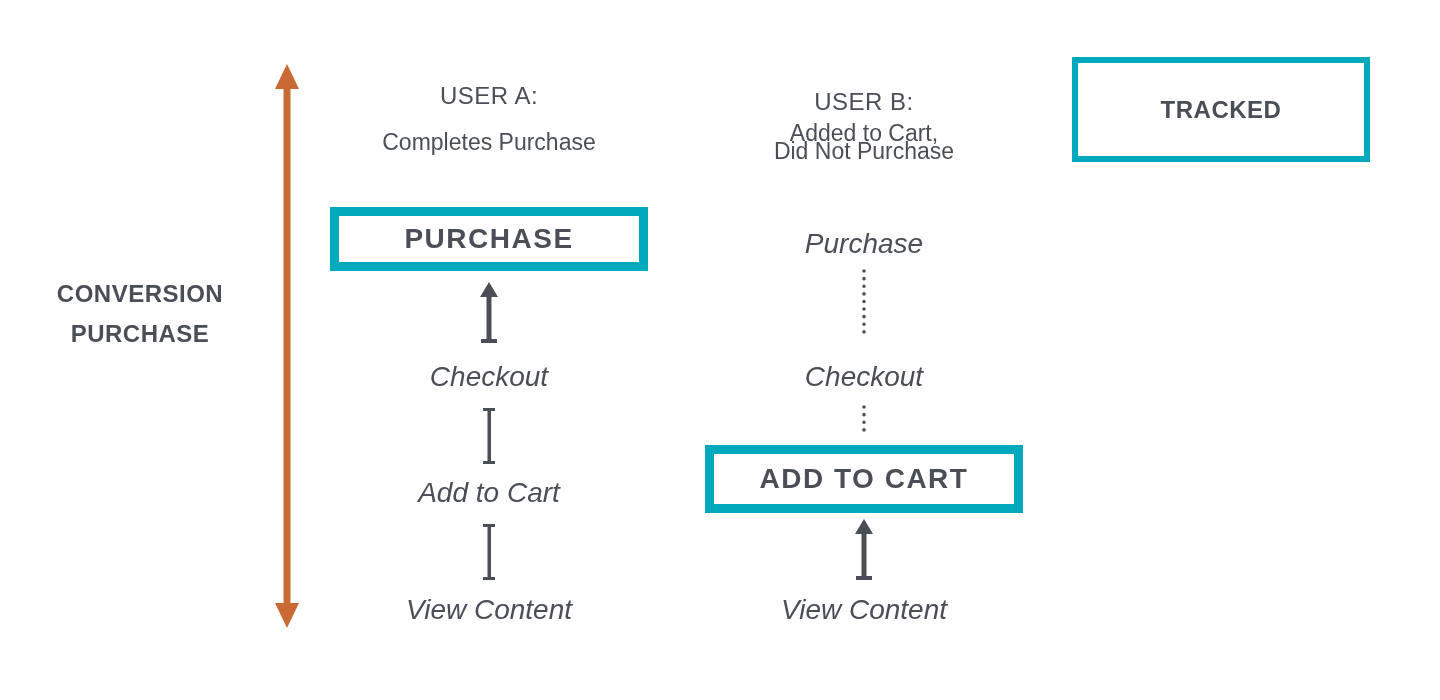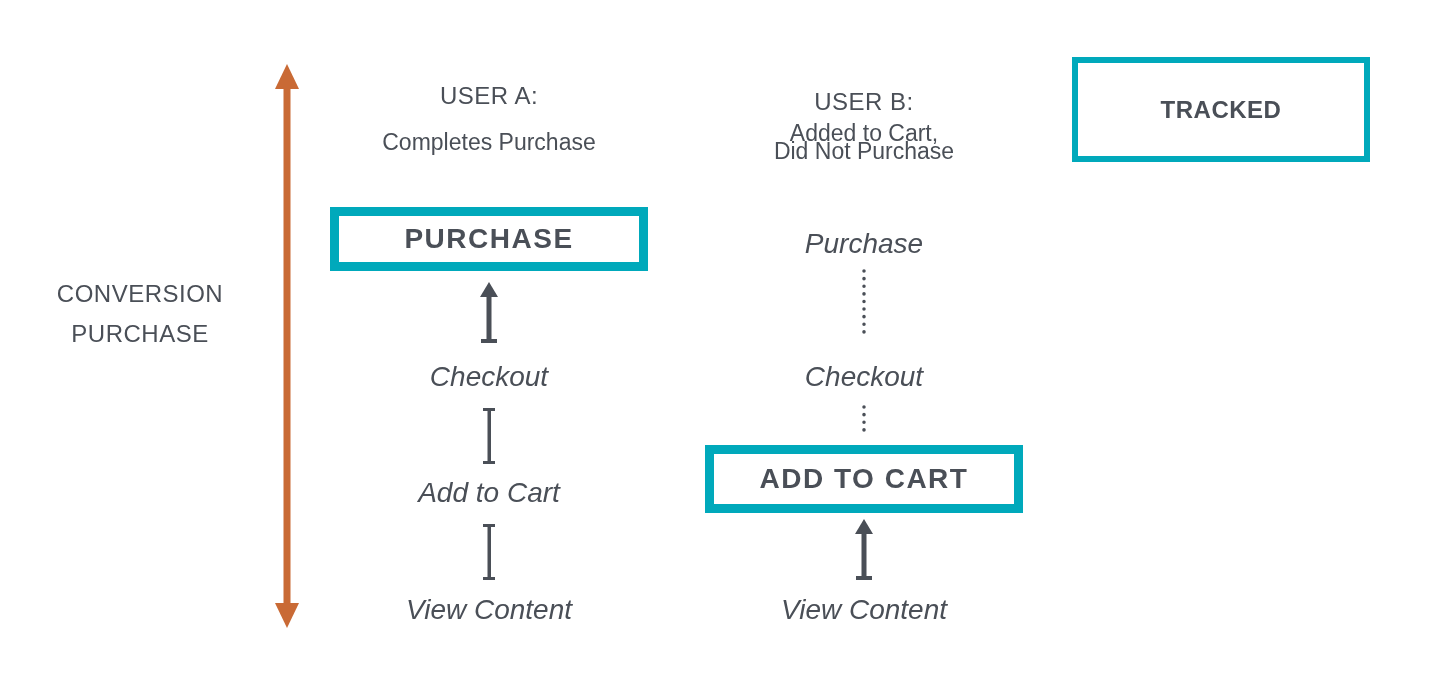--- a/index.html
+++ b/index.html
@@ -61,21 +61,21 @@
     justify-content:center;
     font-weight:bold;
     font-size:24px;
     line-height:37px;
     letter-spacing:0.5px;
     color:var(--dark);
     text-align:center;
   }
   .priority-label{
     text-align:center;
-    font-weight:normal;
+    font-weight:bold;
     font-size:24px;
     line-height:40px;
     letter-spacing:0.5px;
     color:var(--dark);
     white-space:nowrap;
   }
   svg{display:block;}
 </style>
 </head>
 <body>

